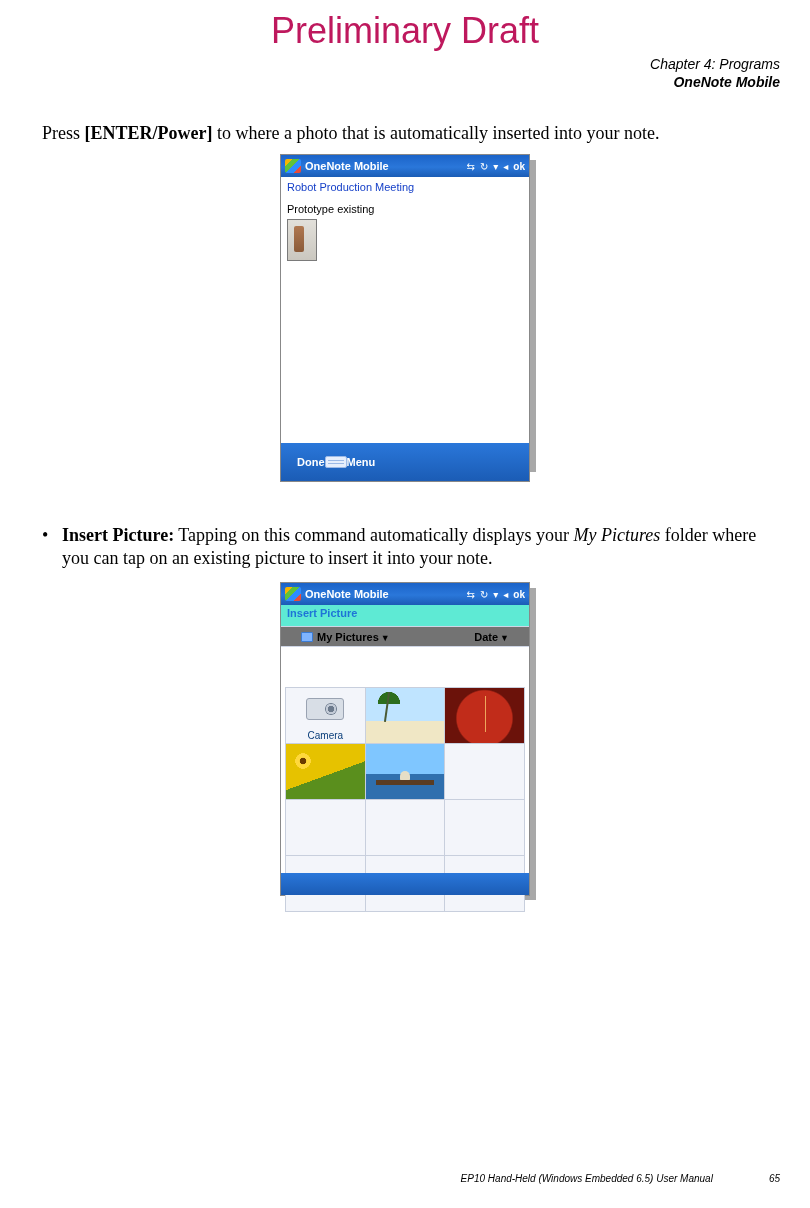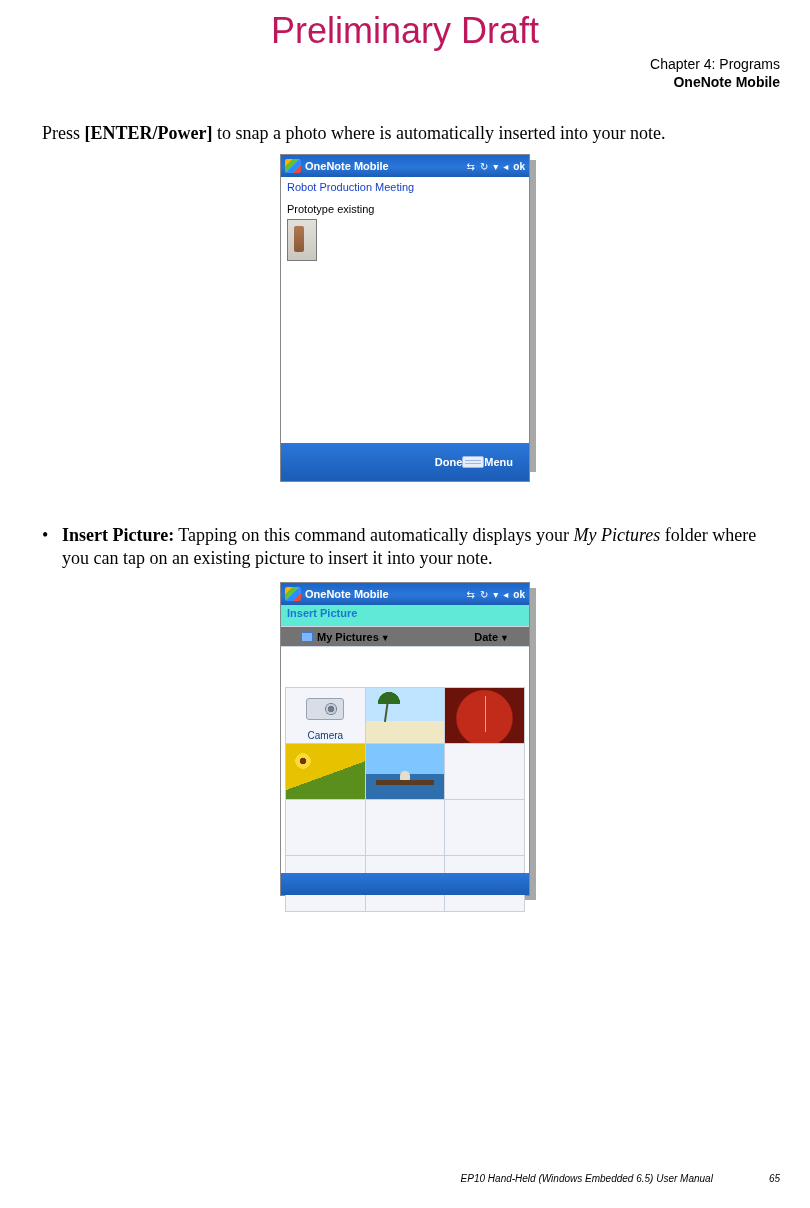--- a/index.html
+++ b/index.html
@@ -21,20 +21,21 @@
     font-size: 36px;
     color: #be185d;
     font-weight: 400;
   }
   .chapter-header {
     position: absolute;
     top: 56px;
     right: 30px;
     text-align: right;
     font-family: Arial, Helvetica, sans-serif;
+    font-style: italic;
     font-size: 14px;
     color: #000;
     line-height: 1.25;
   }
   .chapter-header .line2 { font-weight: bold; }
   .body-text {
     position: absolute;
     left: 42px;
     right: 30px;
     font-size: 18px;
@@ -85,21 +86,21 @@
   .tb .tray span { display:inline-block; }
   .tb .ok { font-weight: bold; }
 
   
   .softbar {
     height: 38px;
     background: linear-gradient(#2a77da,#1b5cb5);
     color:#fff;
     display:flex;
     align-items:center;
-    justify-content:flex-end;
+    justify-content:flex-start;
     padding:16px 16px;
     font-weight:bold;
     font-size:11px;
   }
   .softbar .kbd {
     width: 22px; height: 12px;
     background:#e6eefc;
     border:1px solid #9cb9e6;
     border-radius:2px;
     position:relative;
@@ -230,21 +231,21 @@
 <body>
 
 <div class="draft-title">Preliminary Draft</div>
 
 <div class="chapter-header">
   <div>Chapter 4: Programs</div>
   <div class="line2">OneNote Mobile</div>
 </div>
 
 <div id="press-line" class="body-text">
-  <span>Press </span><span class="bold">[ENTER/Power]</span><span> to snap a photo where is automatically inserted into your note.</span>
+  <span>Press </span><span class="bold">[ENTER/Power]</span><span> to where a photo that is automatically inserted into your note.</span>
 </div>
 
 <div id="shot1-shadow" class="shot-shadow"></div>
 <div id="shot1" class="shot">
   <div class="tb">
     <span class="flag"></span>
     <span class="title">OneNote Mobile</span>
     <span class="tray">
       <span>⇆</span>
       <span>↻</span>

